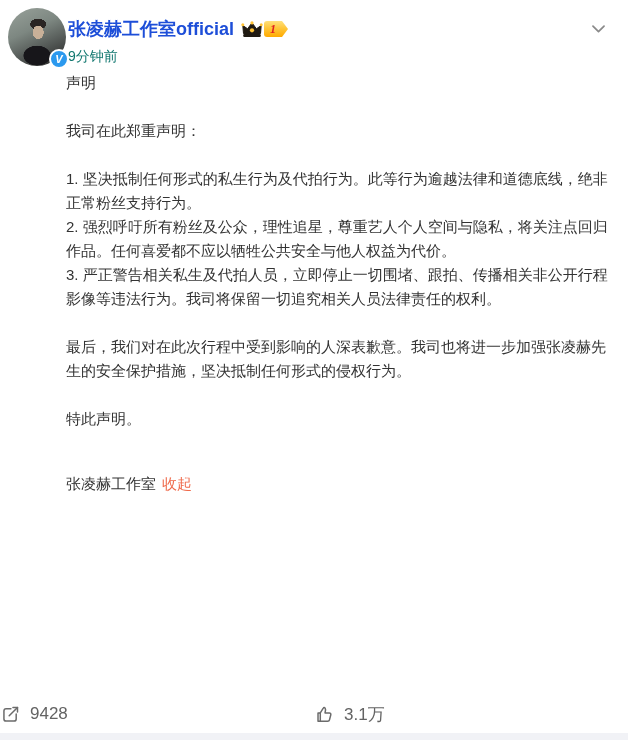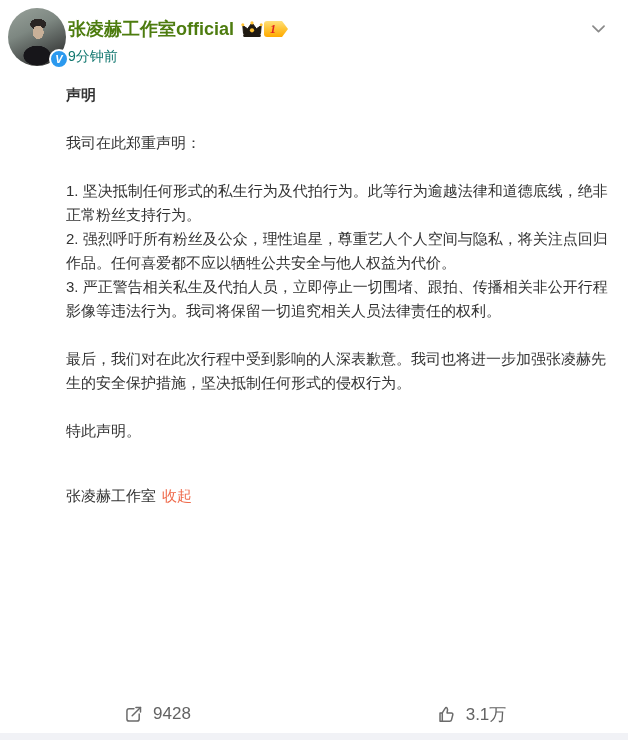--- a/index.html
+++ b/index.html
@@ -17,46 +17,46 @@
       radial-gradient(ellipse 22px 16px at 50% 82%, #17161a 60%, rgba(23,22,26,0) 63%),
       linear-gradient(155deg,#99a29b 0%,#7d8781 38%,#4a4e4c 72%,#211f1e 100%);
   }
   .verified{
     position:absolute;right:-3px;bottom:-3px;width:16px;height:16px;border-radius:50%;
     background:#2b99ee;border:2px solid #fff;color:#fff;
     display:flex;align-items:center;justify-content:center;
     font-size:11px;font-weight:700;font-style:italic;
   }
   .name-row{position:absolute;left:68px;top:17px;display:flex;align-items:center;gap:7px;white-space:nowrap;}
-  .name{font-size:18px;font-weight:700;color:#4d7c0f;cursor:pointer;}
+  .name{font-size:18px;font-weight:700;color:#1d4ed8;cursor:pointer;}
   .crown-badge{display:inline-flex;align-items:center;gap:1px;cursor:pointer;}
   .crown-badge svg{display:block;}
   .level-pill{
     height:16px;min-width:24px;padding:0 9px 0 6px;box-sizing:border-box;
     background:linear-gradient(180deg,#ffe07a 0%,#ffc63a 45%,#ffaa00 100%);
     border-radius:3px;
     clip-path:polygon(0 0, calc(100% - 6px) 0, 100% 50%, calc(100% - 6px) 100%, 0 100%);
     display:flex;align-items:center;justify-content:flex-start;
     color:#e02020;font:italic 700 12px "Liberation Serif","DejaVu Serif",serif;
   }
   .time{position:absolute;left:68px;top:48px;font-size:14px;color:#0f766e;}
   .chevron{position:absolute;right:20px;top:19px;width:19px;height:19px;cursor:pointer;}
   
   .content{
     position:absolute;left:66px;top:67px;width:552px;
     font-size:15px;line-height:24px;color:#333;
   }
   .content p{margin:24px 0 0;white-space:pre-line;}
-  .content p:first-child{margin-top:16px;font-weight:bold;}
+  .content p:first-child{margin-top:4px;}
   .signature{margin-top:41px;}
   .collapse{color:#ef6a4b;margin-left:6px;cursor:pointer;text-decoration:none;}
   
   .toolbar{position:absolute;left:0;top:699px;width:628px;height:30px;display:flex;align-items:center;}
   .tool{
-    flex:1;display:flex;align-items:center;justify-content:center;gap:9px;
+    flex:1;display:flex;align-items:center;gap:9px;
     color:#636363;font-size:17px;cursor:pointer;
   }
   .tool svg{display:block;}
   .bottom-strip{position:absolute;left:0;bottom:0;width:628px;height:7px;background:#f1f2f6;}
 </style>
 </head>
 <body>
 
 <div class="post">
 

